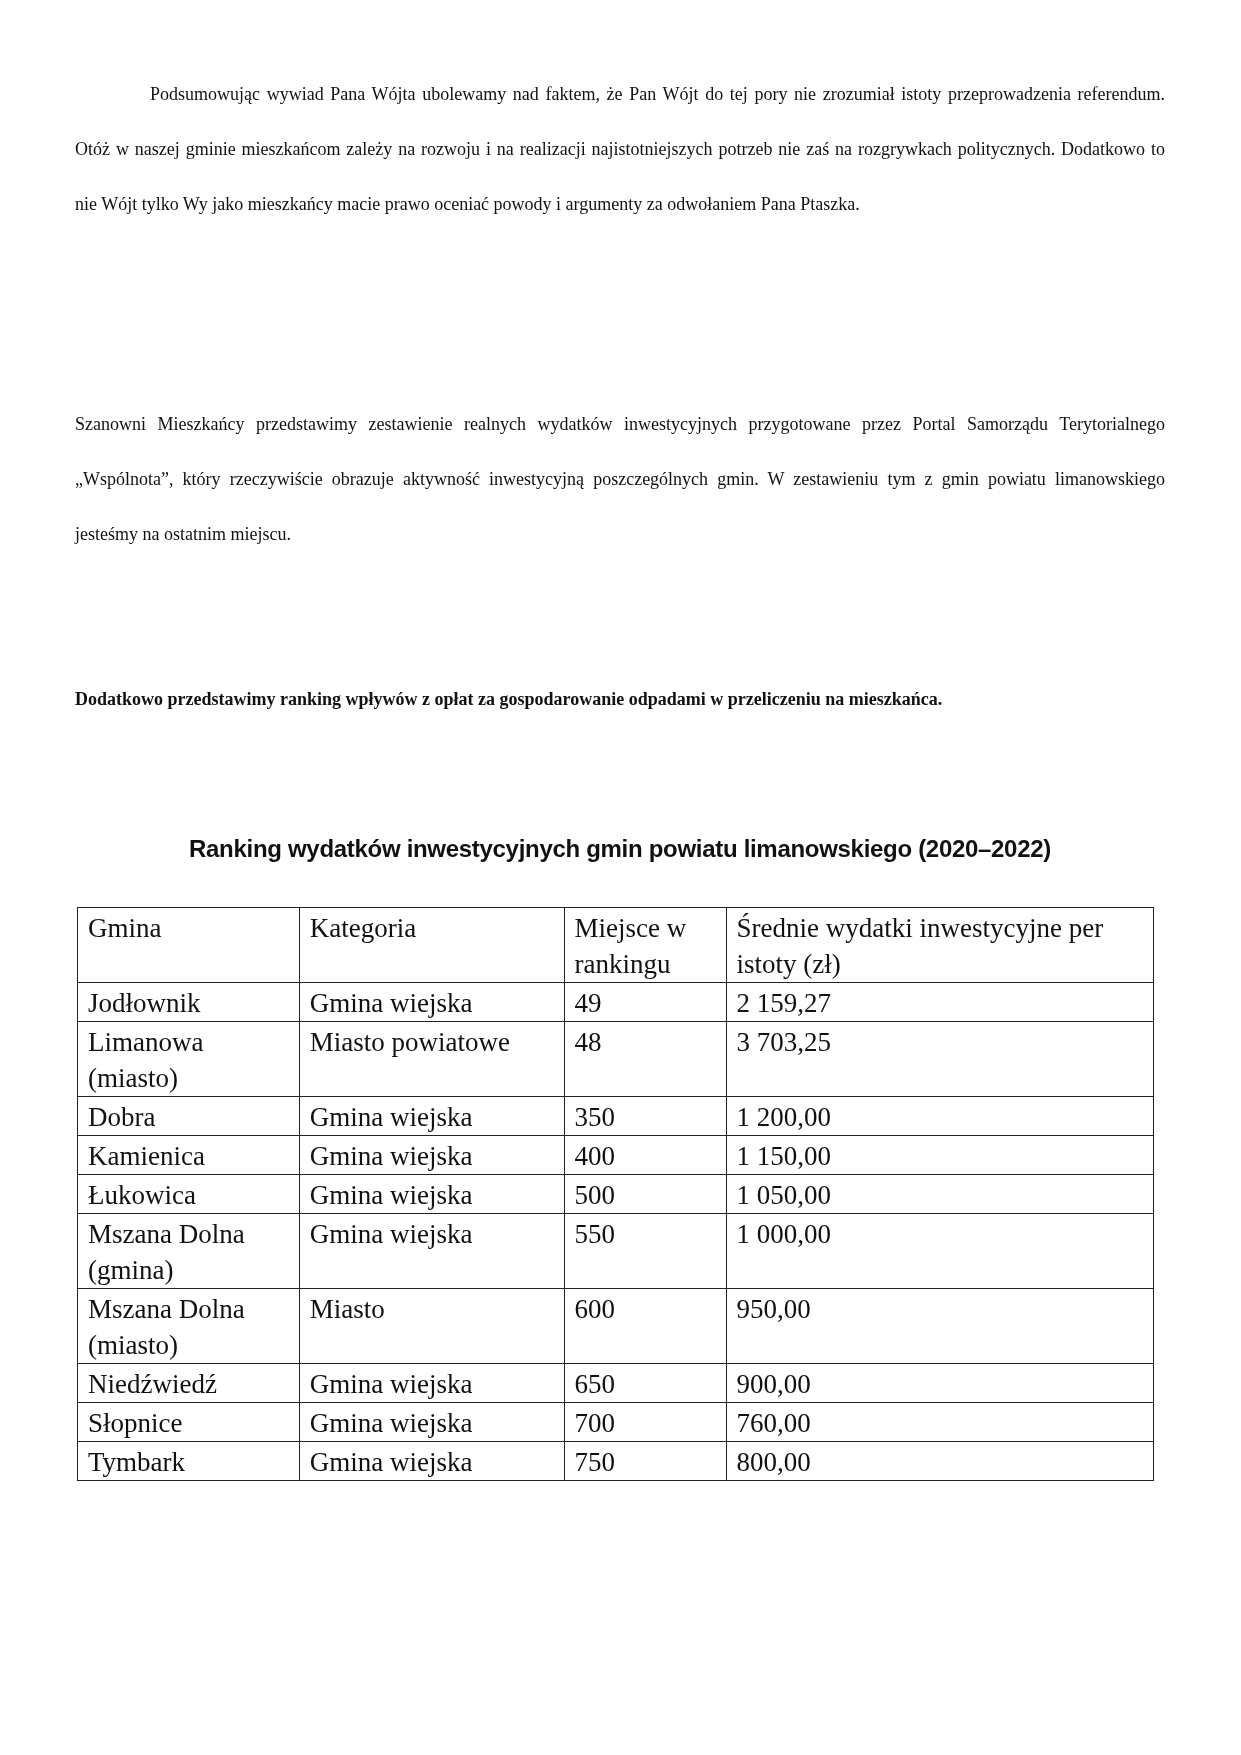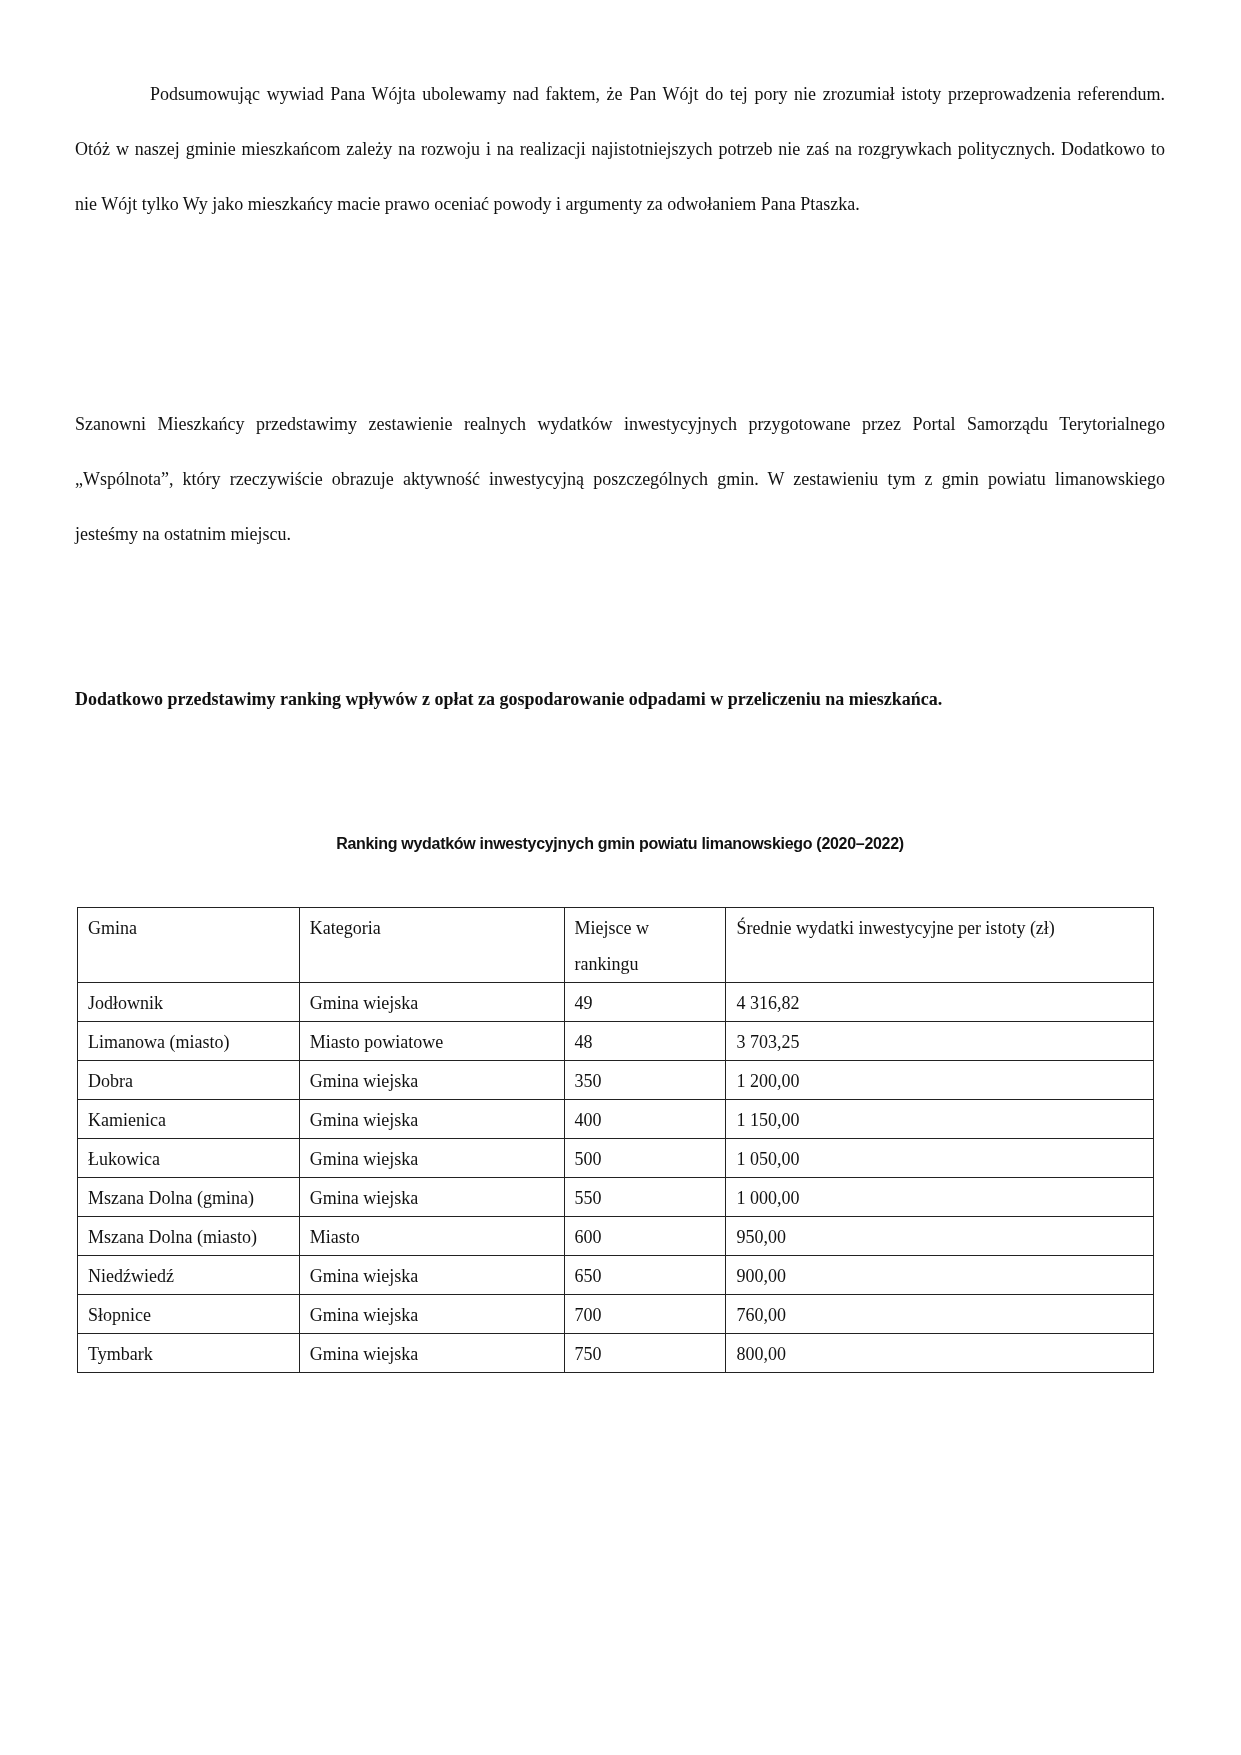--- a/index.html
+++ b/index.html
@@ -12,28 +12,28 @@
   .para {
     font-size: 18px; line-height: 55px; text-align: justify;
     margin: 0; letter-spacing: 0px;
   }
   .p1 { position: absolute; top: 67px; left: 0; width: 1090px; }
   .p1 .indent { display: inline-block; width: 75px; }
   .p2 { position: absolute; top: 397px; left: 0; width: 1090px; }
   .p3 { position: absolute; top: 672px; left: 0; width: 1090px; font-weight: bold; }
   .table-title {
     position: absolute; top: 835px; left: 0; width: 1090px;
-    text-align: center; font-weight: bold; font-size: 16px;
+    text-align: center; font-weight: bold; font-size: 24px;
     font-family: "Liberation Sans", "DejaVu Sans", sans-serif;
     letter-spacing: -0.3px;
   }
   table.rank {
     position: absolute; top: 907px; left: 2px;
     border-collapse: collapse; width: 1077px;
-    font-size: 18px;
+    font-size: 27px;
   }
   table.rank th, table.rank td {
     border: 1.5px solid #222;
     text-align: left; vertical-align: top;
     padding: 2px 10px 0 10px;
     line-height: 36px; font-weight: normal;
   }
   col.c1 { width: 222px; }
   col.c2 { width: 265px; }
   col.c3 { width: 162px; }
@@ -64,21 +64,21 @@
         <th>Kategoria</th>
         <th>Miejsce w rankingu</th>
         <th>Średnie wydatki inwestycyjne per istoty (zł)</th>
       </tr>
     </thead>
     <tbody>
       <tr>
         <td>Jodłownik</td>
         <td>Gmina wiejska</td>
         <td>49</td>
-        <td>4 316,82</td>
+        <td>2 159,27</td>
       </tr>
       <tr>
         <td>Limanowa (miasto)</td>
         <td>Miasto powiatowe</td>
         <td>48</td>
         <td>3 703,25</td>
       </tr>
       <tr>
         <td>Dobra</td>
         <td>Gmina wiejska</td>

